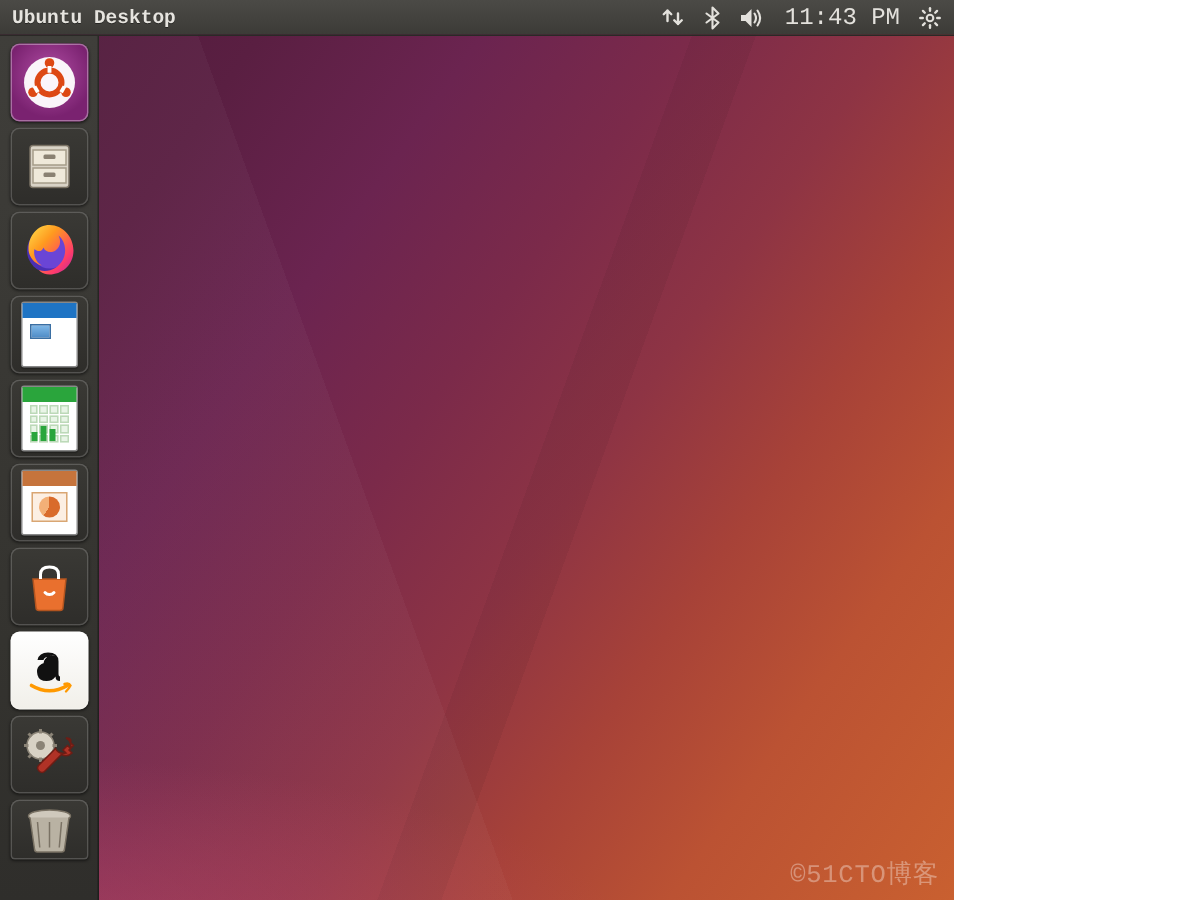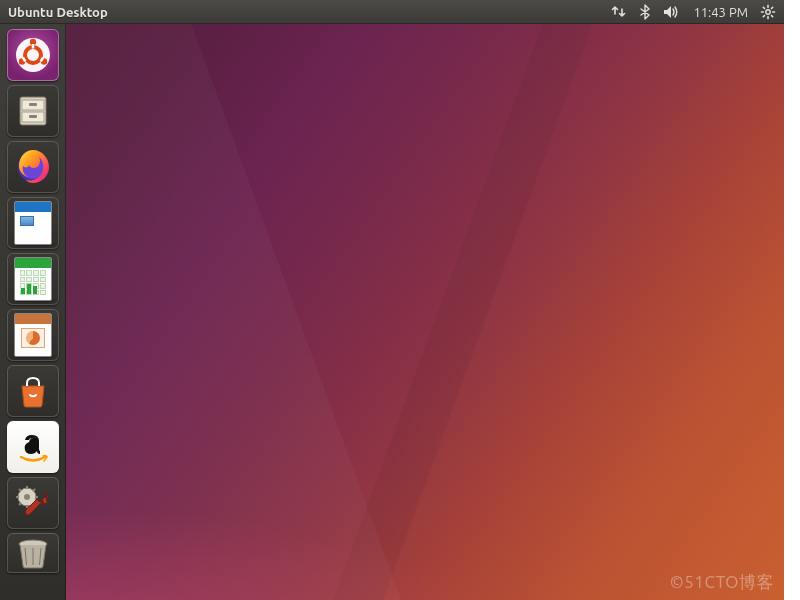--- a/index.html
+++ b/index.html
@@ -1,31 +1,32 @@
 <!DOCTYPE html>
 <html><head>
 <meta charset="utf-8">
 <style>
   * { margin: 0; padding: 0; box-sizing: border-box; }
   html, body { width: 800px; height: 600px; overflow: hidden; font-family: "Ubuntu", "DejaVu Sans", sans-serif; }
 
   .desktop {
     position: relative;
-    width: 784px;
+    width: 636px;
     height: 600px;
     background:
       linear-gradient(125deg,
         #4e1a3a 0%,
         #5a1f42 18%,
         #6b2450 32%,
         #7b2a4a 45%,
         #8e3444 58%,
         #a74238 70%,
         #bb5233 82%,
         #c96030 100%);
+    font-family: Liberation Mono, monospace;
   }
   .desktop::before {
     content:"";
     position:absolute; inset:0;
     background:
       linear-gradient(70deg, rgba(255,255,255,0.03) 0 40%, rgba(255,255,255,0) 40% 100%),
       linear-gradient(110deg, rgba(0,0,0,0) 0 55%, rgba(0,0,0,0.05) 55% 60%, rgba(0,0,0,0) 60% 100%);
   }
   .desktop::after {
     content:"";
@@ -45,21 +46,21 @@
     font-size: 13px;
     font-weight: 700;
     padding: 0 8px 0 8px;
     z-index: 20;
   }
   .menubar .title { flex: 0 0 auto; text-shadow: 0 1px 0 rgba(0,0,0,0.4); font-weight:700;}
   .menubar .spacer { flex: 1 1 auto; }
   .indicators { display: flex; align-items: center; gap: 12px; }
   .indicators .ind { display:flex; align-items:center; color:#e3e1dc; }
   .indicators svg { display:block; }
-  .clock { font-weight:400; font-size:13px; color:#eeece7; }
+  .clock { font-weight:400; font-size:16px; color:#eeece7; }
 
   
   .launcher {
     position: absolute; top: 24px; bottom: 0; left: 0;
     width: 66px;
     background: linear-gradient(#3f3e3a, #34332f 70%, #2f2e2b);
     border-right: 1px solid rgba(0,0,0,0.35);
     padding-top: 5px;
     display: flex; flex-direction: column; align-items:center;
     gap: 4px;

